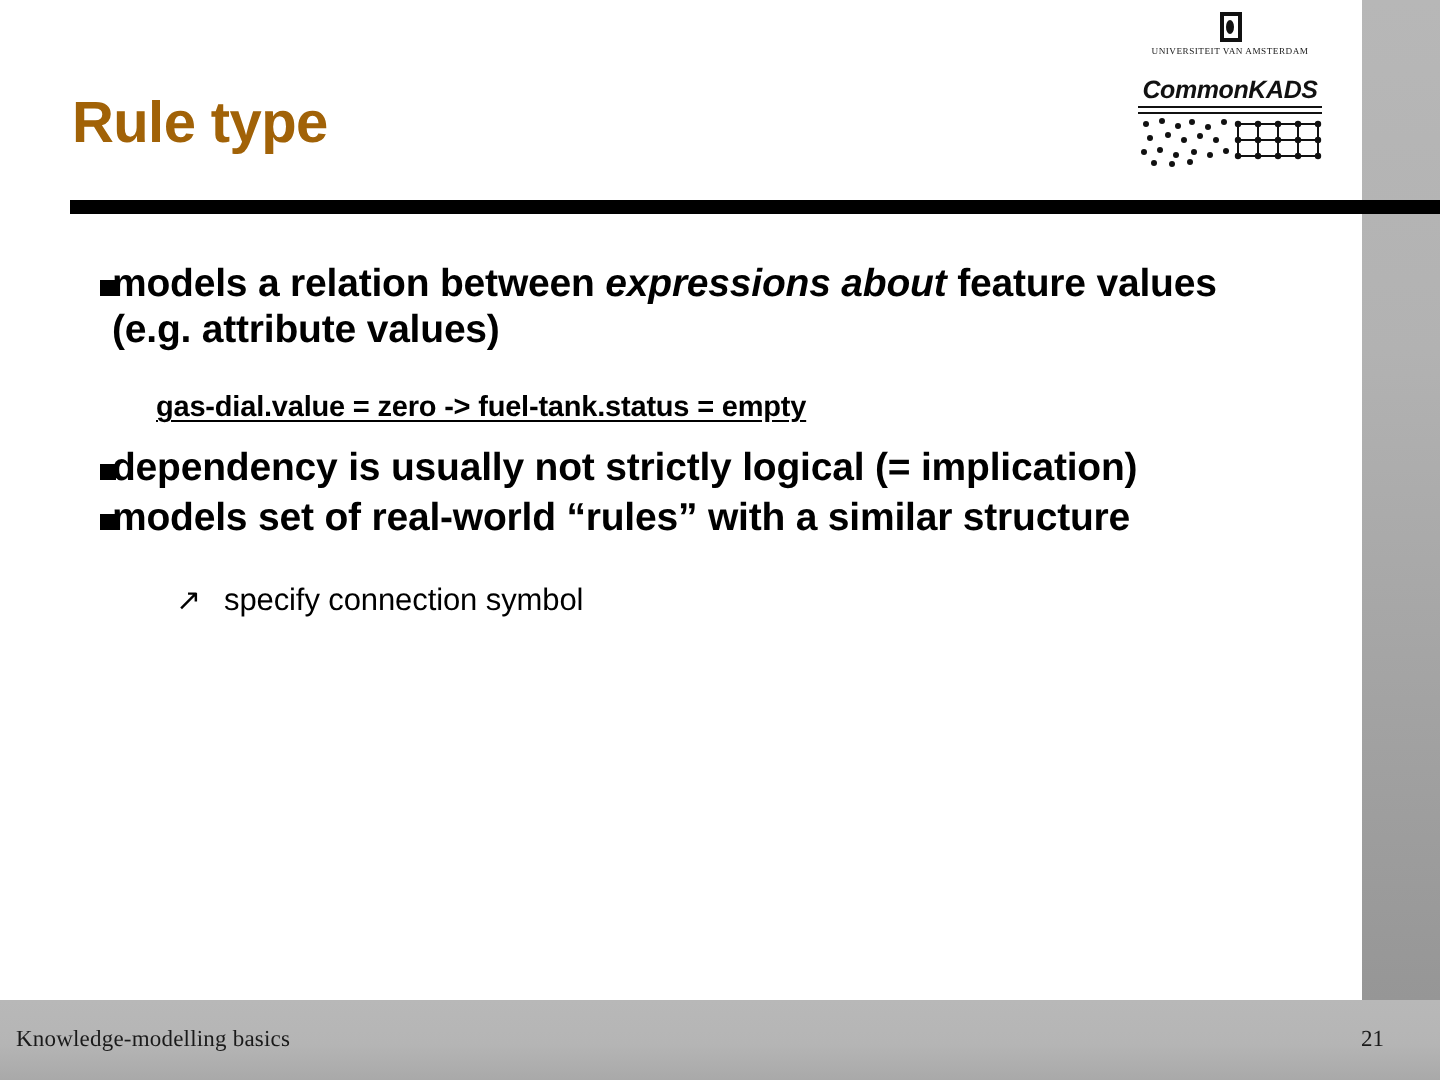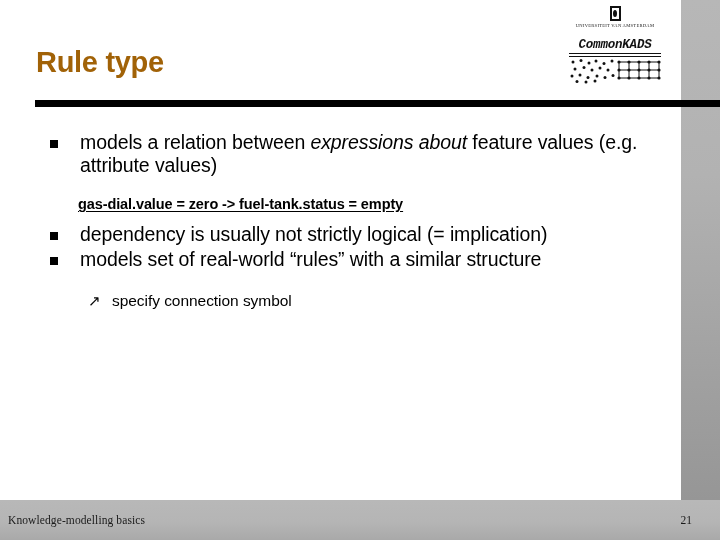--- a/index.html
+++ b/index.html
@@ -79,21 +79,21 @@
     white-space: nowrap;
   }
 
   .ck-logo {
     margin-top: 11px;
     width: 92px;
     margin-left: auto;
     margin-right: auto;
   }
   .ck-word {
-    font-family: Liberation Mono, monospace;
+    font-family: Liberation Sans, sans-serif;
     font-style: italic;
     font-weight: bold;
     font-size: 12.5px;
     color: #111111;
     letter-spacing: -0.2px;
     line-height: 1.05;
     text-align: center;
   }
   .ck-rule {
     height: 1px;
@@ -138,23 +138,24 @@
   
   .body-area {
     position: absolute;
     left: 0;
     top: 131px;
     width: 681px;
   }
 
   .bullet-row {
     position: relative;
-    padding-left: 80px;
+    padding-left: 56px;
     padding-right: 36px;
     margin-bottom: 2px;
+    font-weight: bold;
   }
   .bullet-marker {
     position: absolute;
     left: 50px;
     top: 9px;
     width: 8px;
     height: 8px;
     background: #000000;
   }
   .bullet-text {

